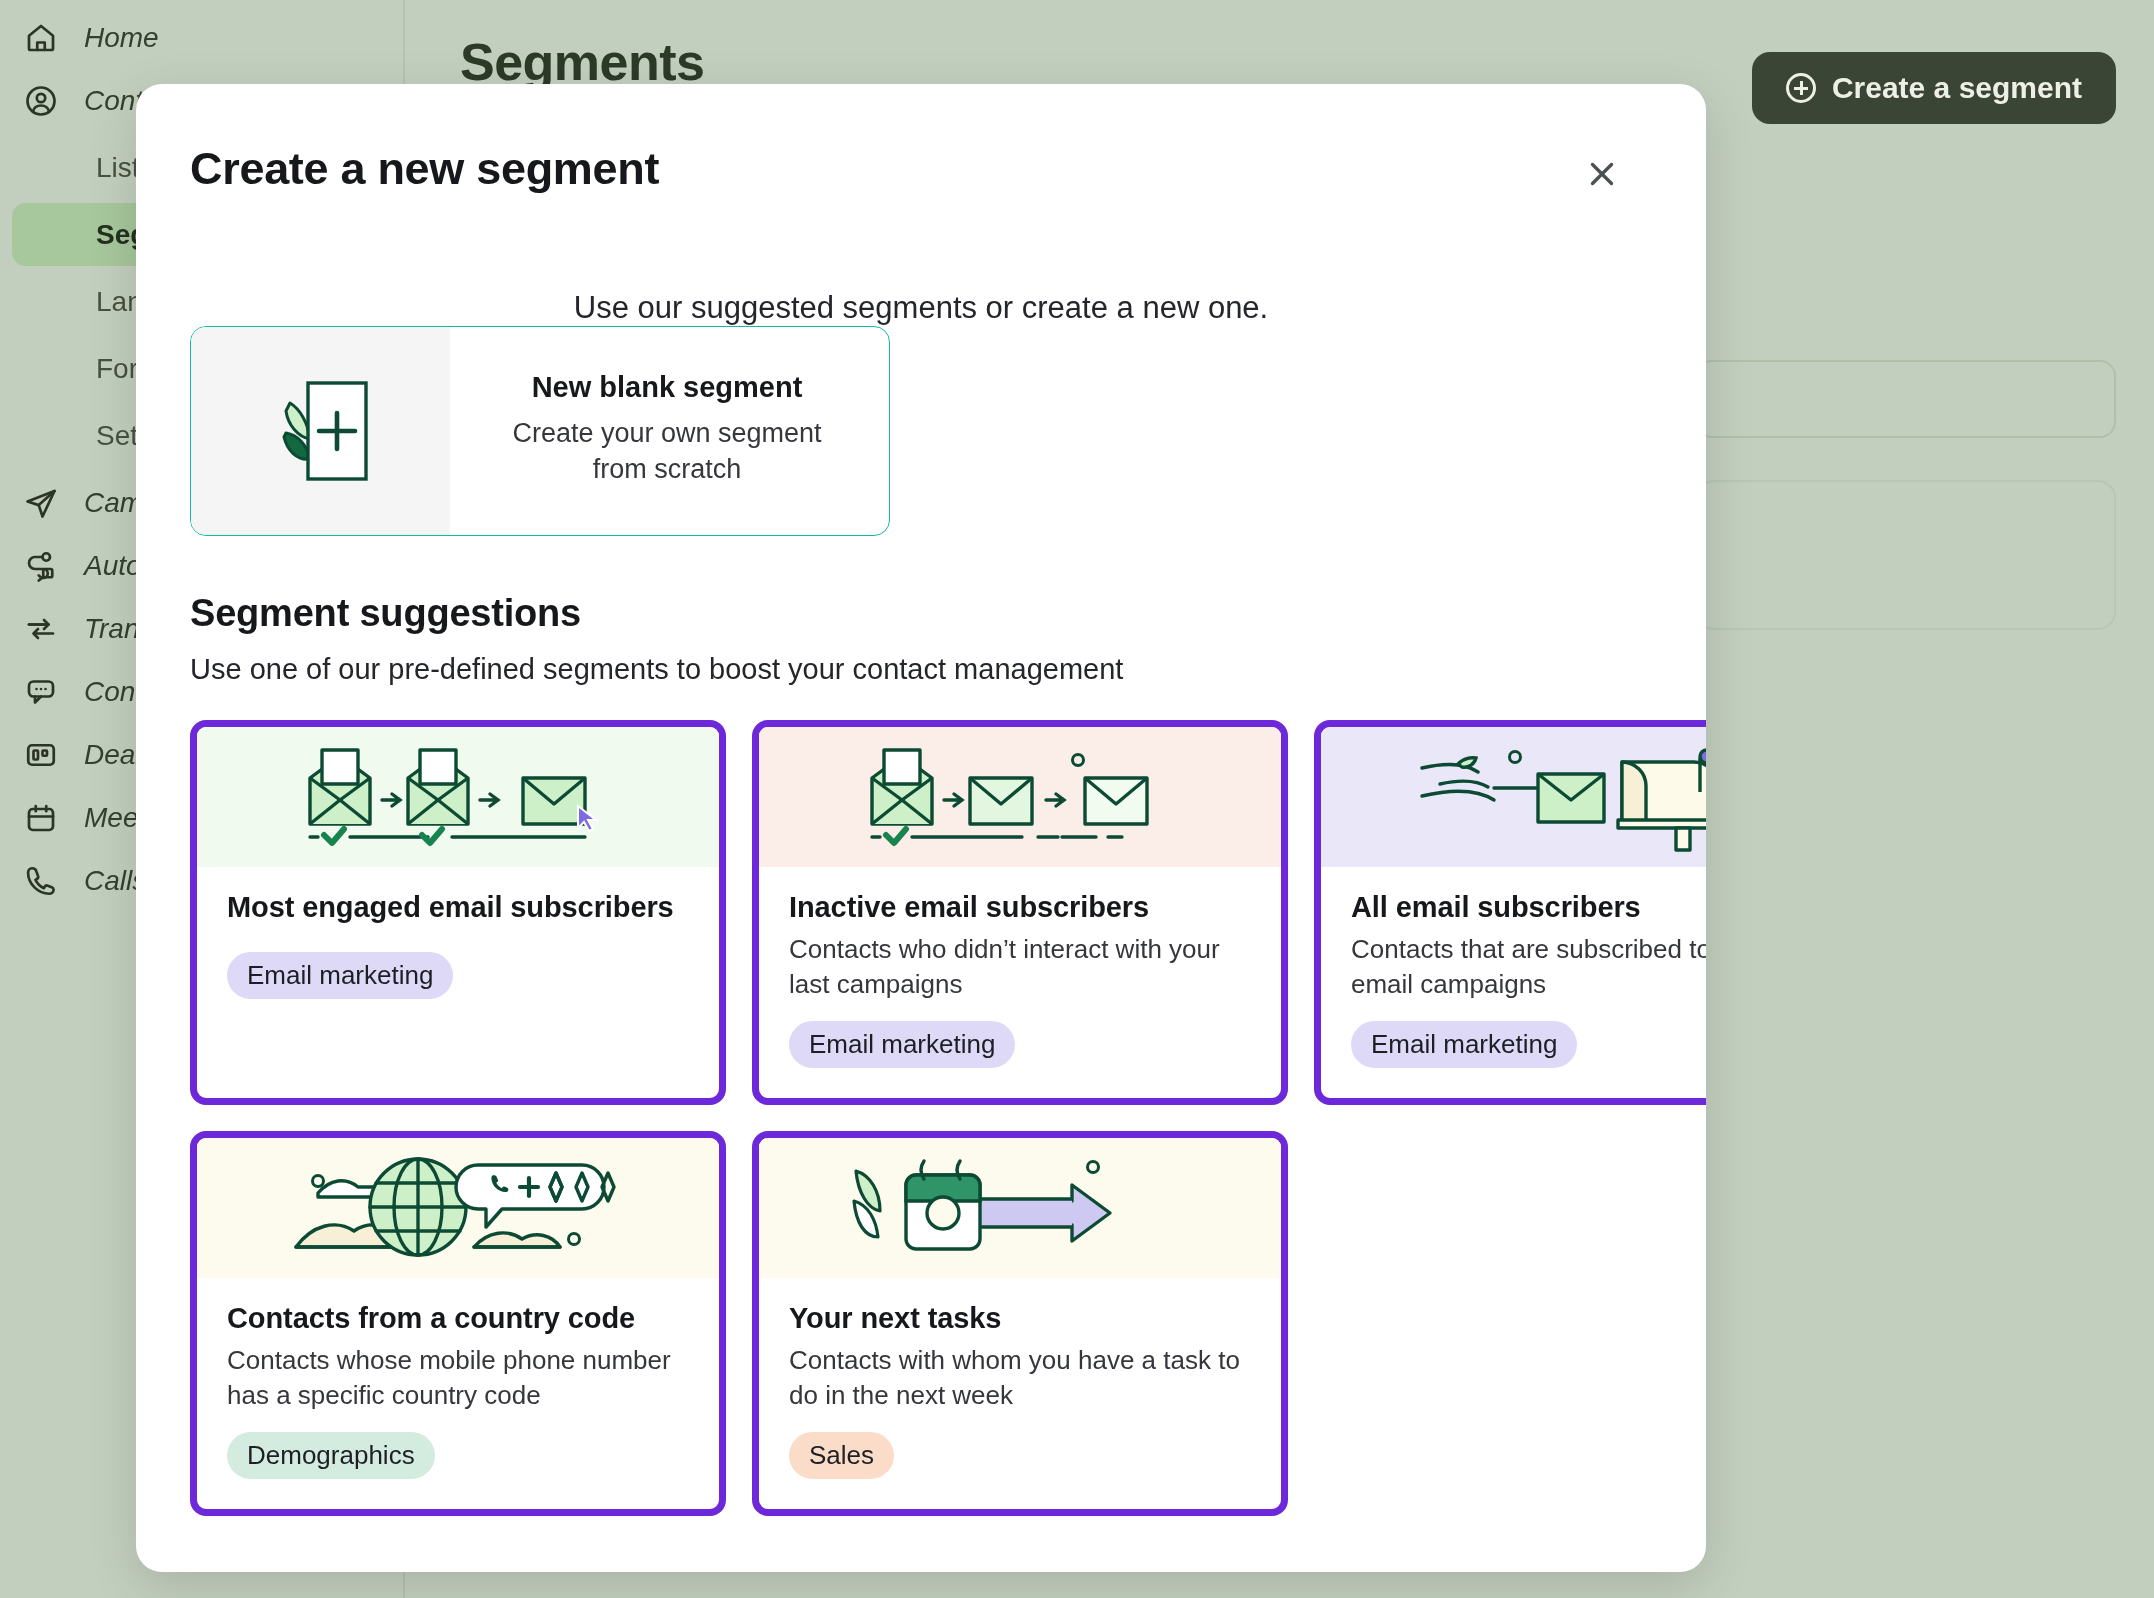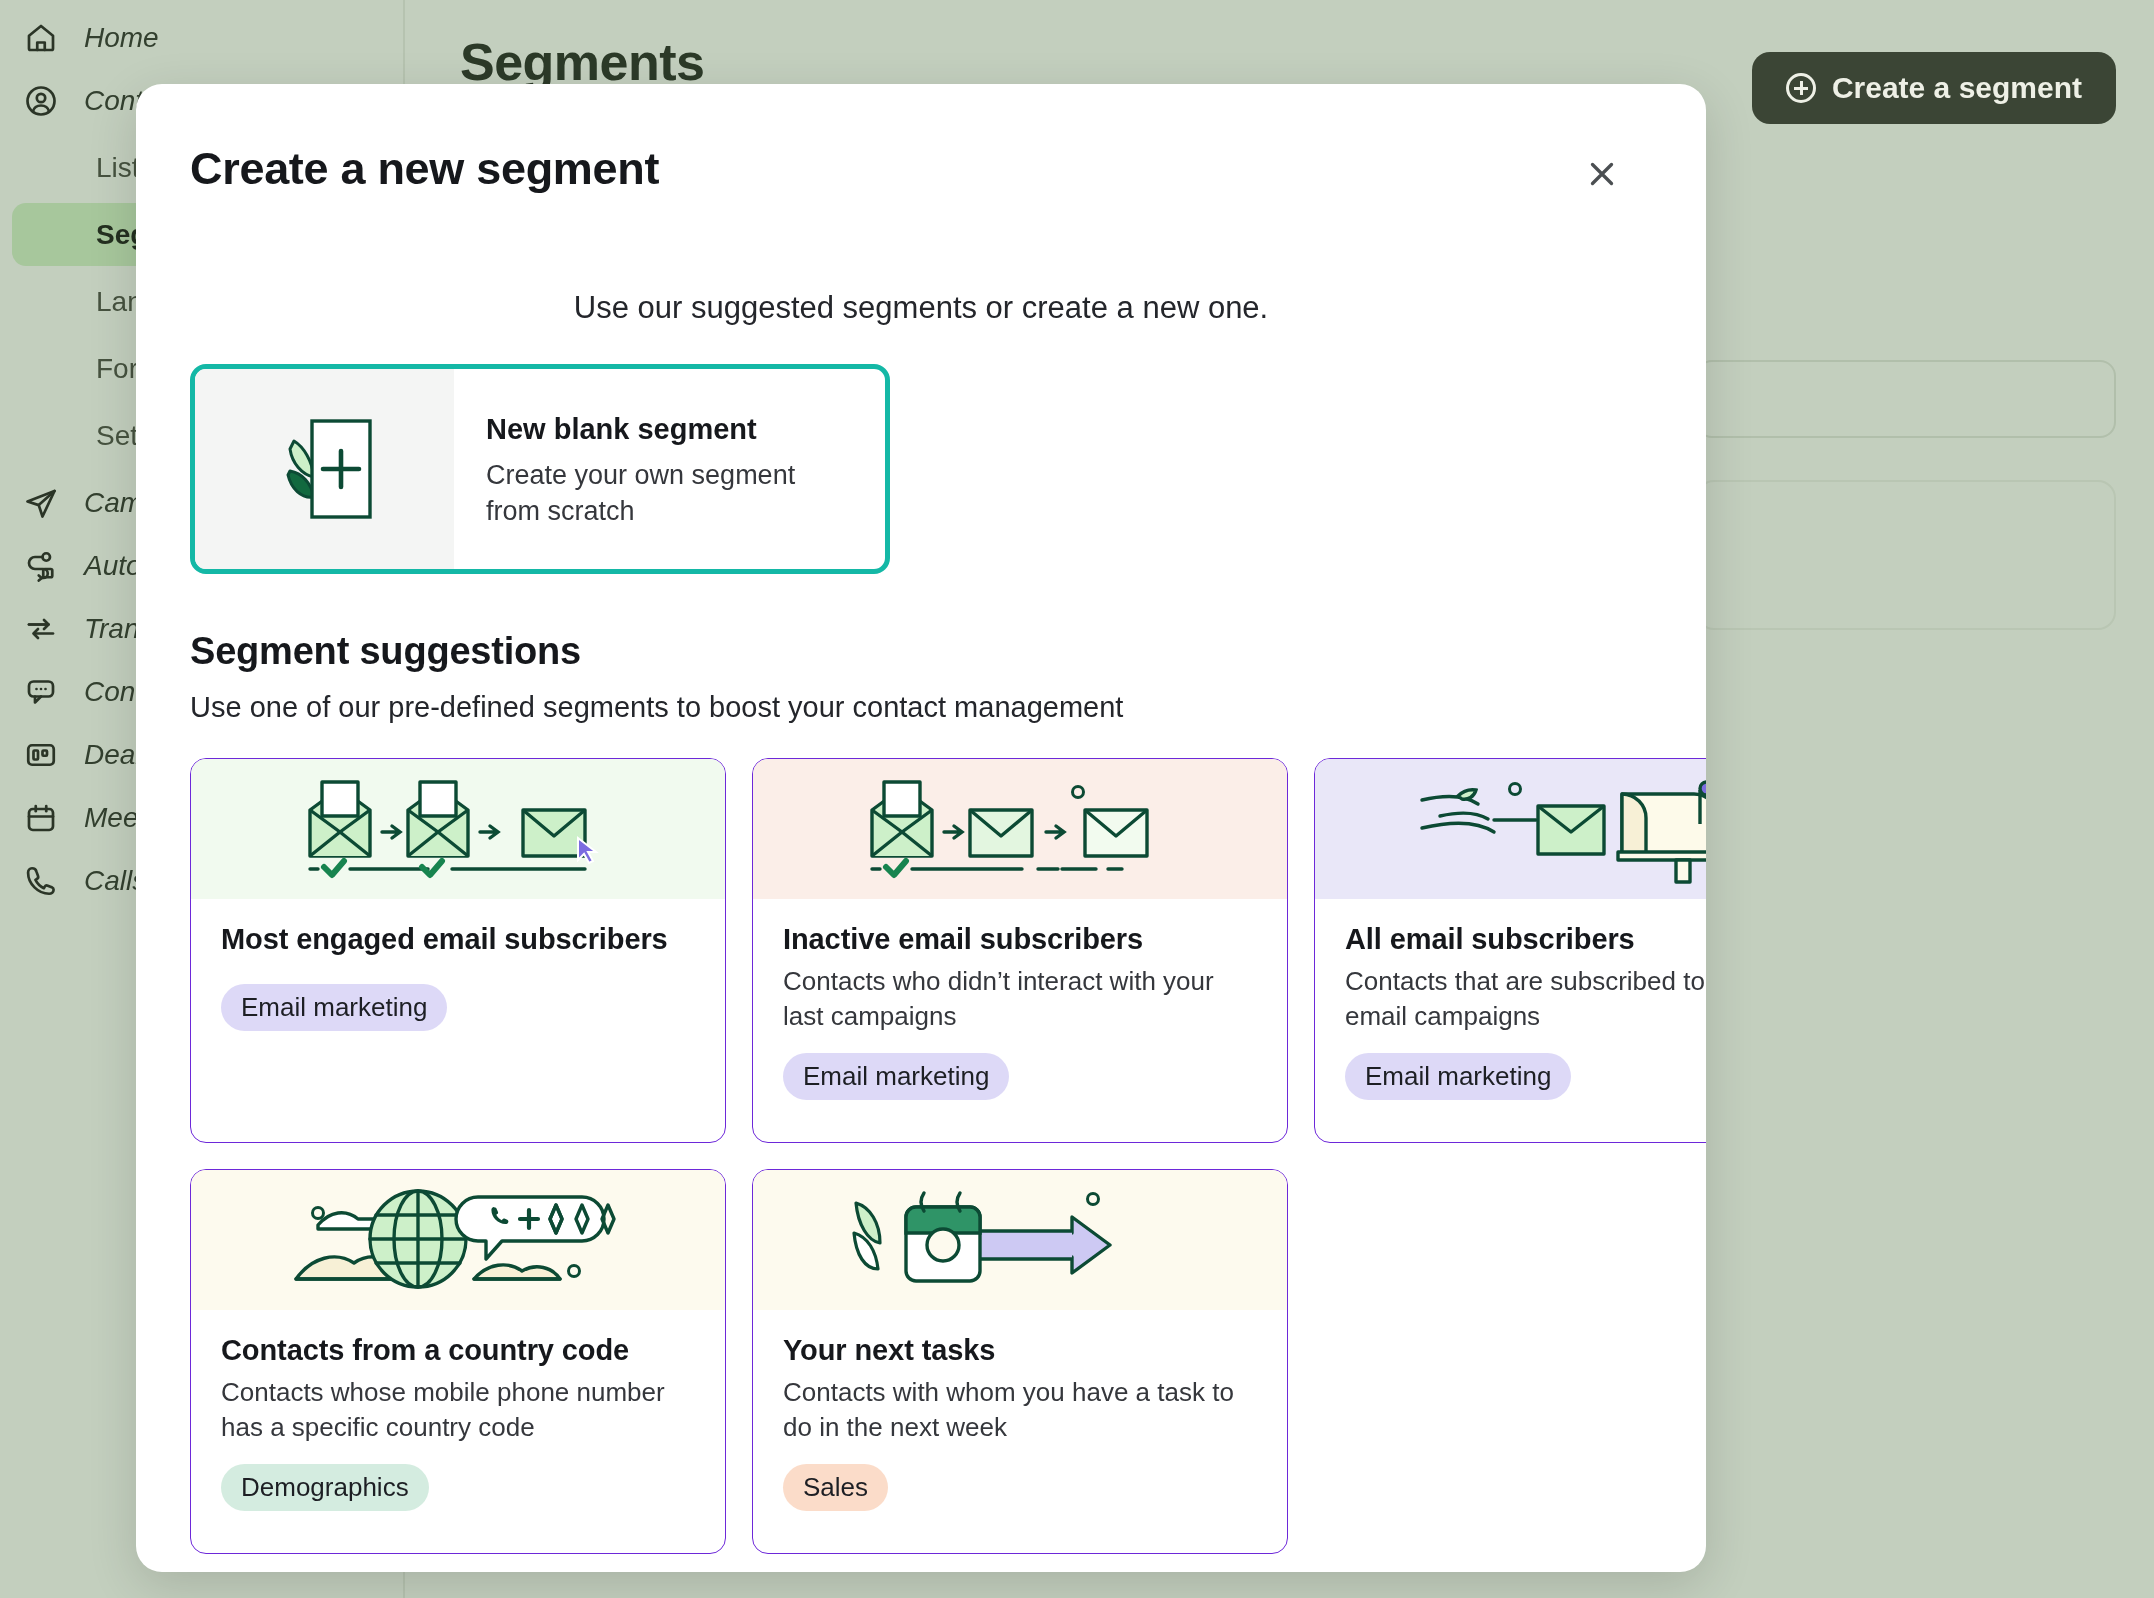--- a/index.html
+++ b/index.html
@@ -168,29 +168,29 @@
   #modal-body { padding: 0 54px; }
 
   #intro-text {
     margin-top: 90px;
     font-size: 31px;
     color: #24262b;
     text-align: center;
   }
 
   #blank-card {
-    margin-top: 38px;
     width: 700px;
     height: 210px;
     display: flex;
-    border: 5px solid #14b8a6;
+    border: 1px solid #14b8a6;
     border-radius: 16px;
     overflow: hidden;
     background: #fff;
     cursor: pointer;
+    text-align: center;
   }
   #blank-card .thumb {
     width: 259px;
     flex: 0 0 259px;
     background: #f4f5f4;
     display: flex; align-items: center; justify-content: center;
   }
   #blank-card .meta {
     padding: 44px 30px 0 32px;
   }
@@ -222,21 +222,21 @@
 
   #grid {
     margin-top: 34px;
     display: grid;
     grid-template-columns: repeat(3, 536px);
     gap: 26px 26px;
   }
 
   .sug-card {
     height: 385px;
-    border: 1px solid #6d28d9;
+    border: 7px solid #6d28d9;
     border-radius: 16px;
     overflow: hidden;
     background: #fff;
     cursor: pointer;
     display: flex;
     flex-direction: column;
   }
   .sug-card .illo {
     height: 140px;
     flex: 0 0 140px;

